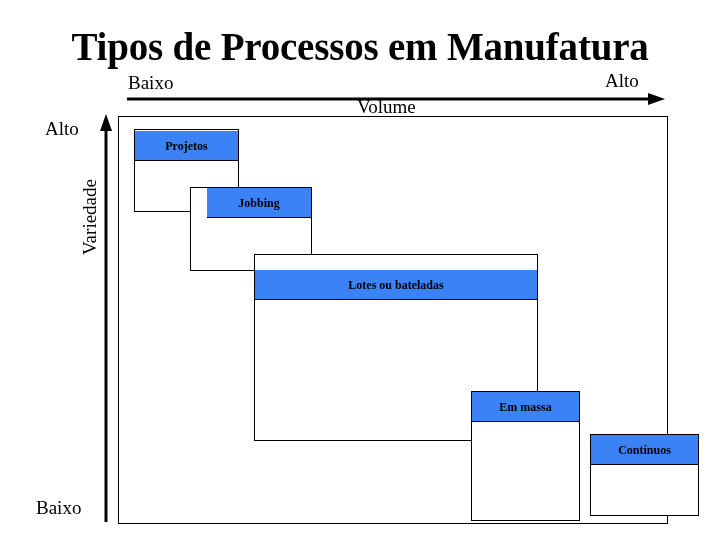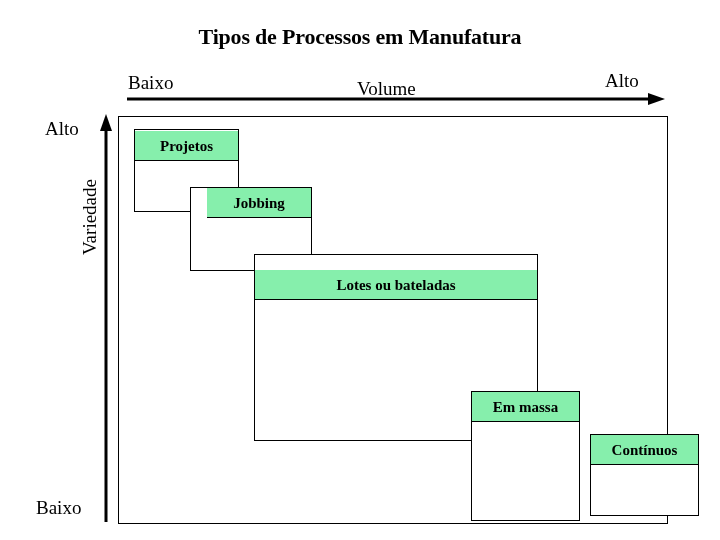--- a/index.html
+++ b/index.html
@@ -17,36 +17,36 @@
     color: #000000;
   }
 
   
   #title {
     position: absolute;
     left: 0;
     top: 24px;
     width: 720px;
     text-align: center;
-    font-size: 22px;
+    font-size: 39px;
     font-weight: bold;
     font-family: "Liberation Serif", "DejaVu Serif", serif;
     letter-spacing: -0.2px;
     white-space: nowrap;
   }
 
   
   .axis-label {
     position: absolute;
     font-size: 19px;
     font-family: "Liberation Serif", "DejaVu Serif", serif;
     white-space: nowrap;
   }
   #x-low   { left: 128px; top: 72px; }
-  #x-name  { left: 357px; top: 78px; }
+  #x-name  { left: 357px; top: 96px; }
   #x-high  { left: 605px; top: 70px; }
   #y-high  { left: 45px;  top: 118px; }
   #y-low   { left: 36px;  top: 497px; }
   #y-name  {
     left: 79px;
     top: 255px;
     transform: rotate(-90deg);
     transform-origin: left top;
     white-space: nowrap;
   }
@@ -81,26 +81,26 @@
 
   
   .proc {
     position: absolute;
     box-sizing: border-box;
     border: 1px solid #000000;
     background: #ffffff;
   }
   .proc .band {
     box-sizing: border-box;
-    background: #86efac;
+    background: #3b82f6;
     border-bottom: 1px solid #000000;
     height: 30px;
     line-height: 30px;
     text-align: center;
-    font-size: 15px;
+    font-size: 12px;
     font-weight: bold;
     font-family: "Liberation Serif", "DejaVu Serif", serif;
     white-space: nowrap;
     overflow: hidden;
   }
 
   
   #proc-0 { left: 134px; top: 129px; width: 105px; height:  83px; z-index: 2; }
   #proc-1 { left: 190px; top: 187px; width: 122px; height:  84px; z-index: 3; padding-left: 16px; }
   #proc-2 { left: 254px; top: 254px; width: 284px; height: 187px; z-index: 4; }

